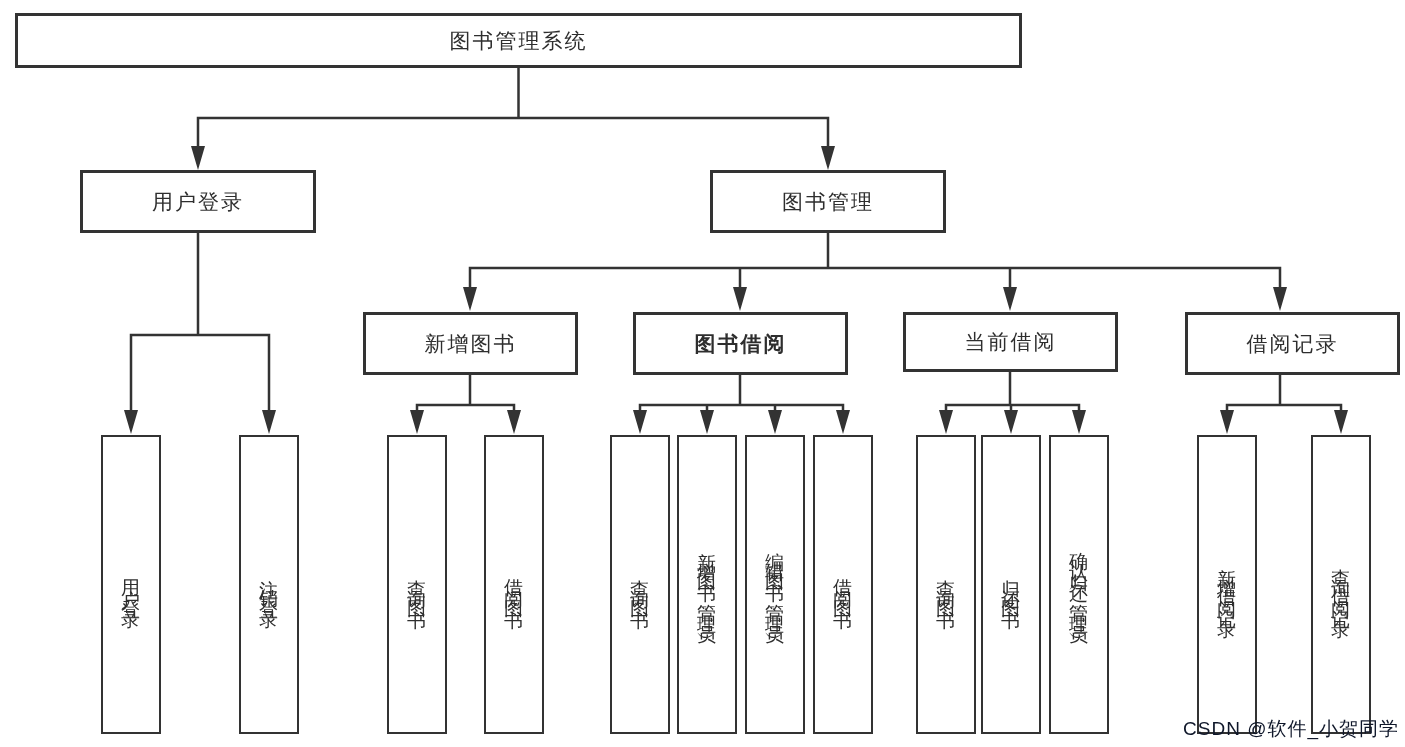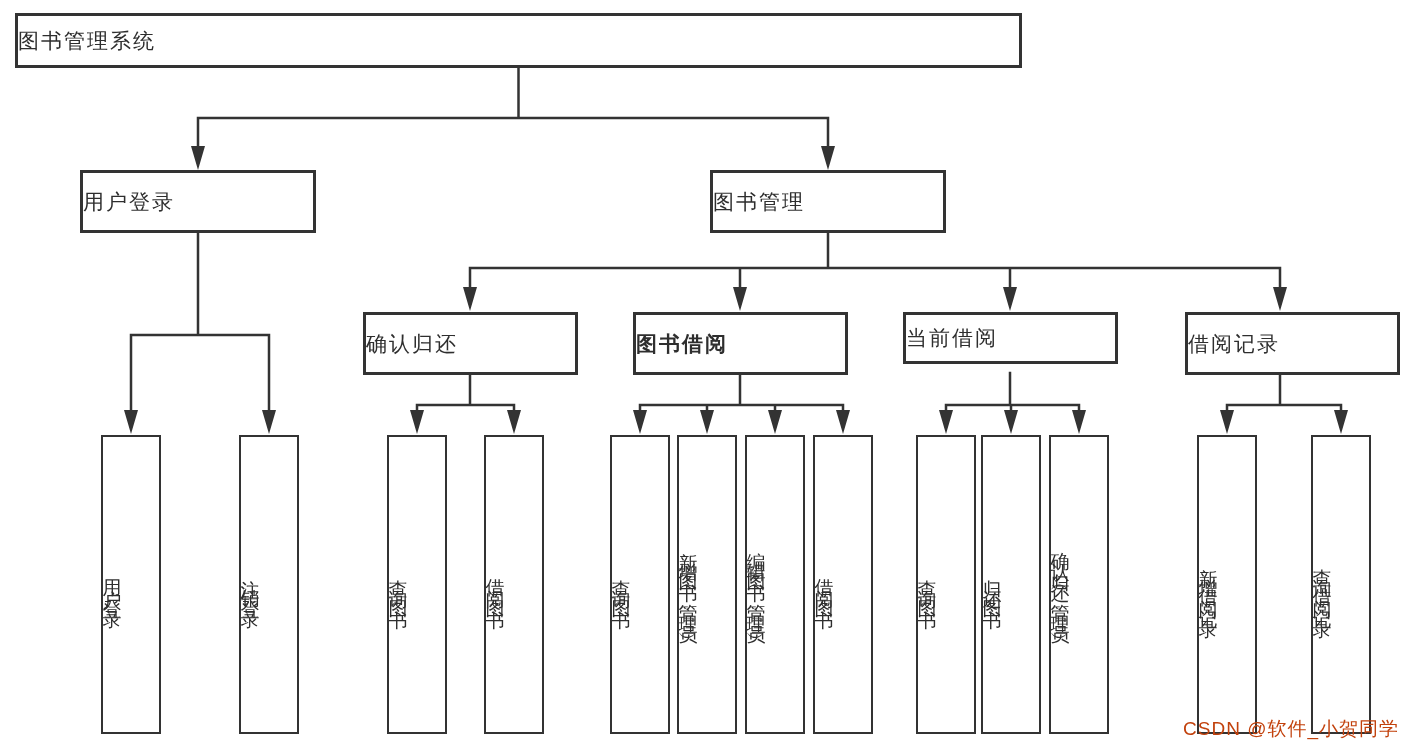--- a/index.html
+++ b/index.html
@@ -21,21 +21,21 @@
     top: 0;
     z-index: 1;
   }
   .node {
     position: absolute;
     box-sizing: border-box;
     background: #ffffff;
     border: 3px solid #333333;
     display: flex;
     align-items: center;
-    justify-content: flex-start;
+    justify-content: center;
     z-index: 2;
     color: #2e2e2e;
   }
   .node.h-label {
     font-size: 21px;
     letter-spacing: 2px;
     white-space: nowrap;
   }
   .node.leaf {
     border-width: 2px;
@@ -50,21 +50,21 @@
     letter-spacing: 0.55em;
     line-height: 1;
     white-space: nowrap;
     color: #2e2e2e;
   }
   .watermark {
     position: absolute;
     right: 6px;
     bottom: 5px;
     font-size: 19px;
-    color: #c2410c;
+    color: #0f172a;
     letter-spacing: 1px;
     z-index: 3;
     white-space: nowrap;
   }
 </style>
 </head>
 <body>
 
 <div class="canvas">
 
@@ -92,26 +92,26 @@
   </div>
 
   <div class="node h-label" style="left:80px;top:170px;width:236px;height:63px;">
     <span>用户登录</span>
   </div>
   <div class="node h-label" style="left:710px;top:170px;width:236px;height:63px;">
     <span>图书管理</span>
   </div>
 
   <div class="node h-label" style="left:363px;top:312px;width:215px;height:63px;">
-    <span>确认归还</span>
+    <span>新增图书</span>
   </div>
   <div class="node h-label" style="left:633px;top:312px;width:215px;height:63px;font-weight:bold;">
     <span>图书借阅</span>
   </div>
-  <div class="node h-label" style="left:903px;top:312px;width:215px;height:52px;">
+  <div class="node h-label" style="left:903px;top:312px;width:215px;height:60px;">
     <span>当前借阅</span>
   </div>
   <div class="node h-label" style="left:1173px;top:312px;width:215px;height:63px;margin-left:12px;">
     <span>借阅记录</span>
   </div>
 
   <div class="node leaf" style="left:101px;">
     <span class="v-text">用户登录</span>
   </div>
   <div class="node leaf" style="left:239px;">

